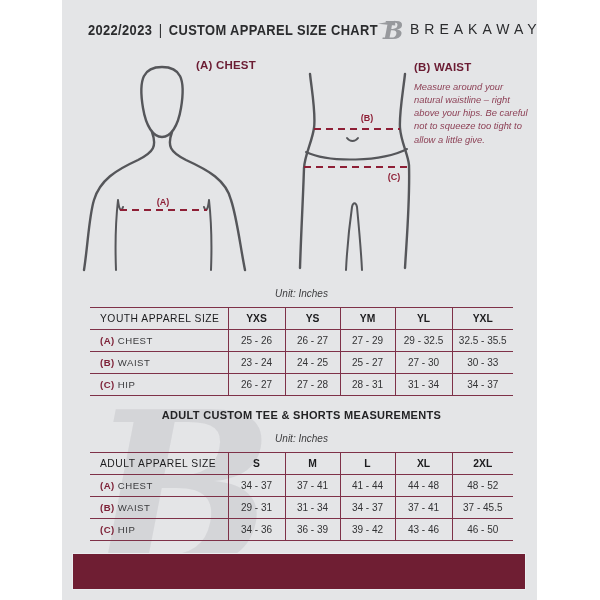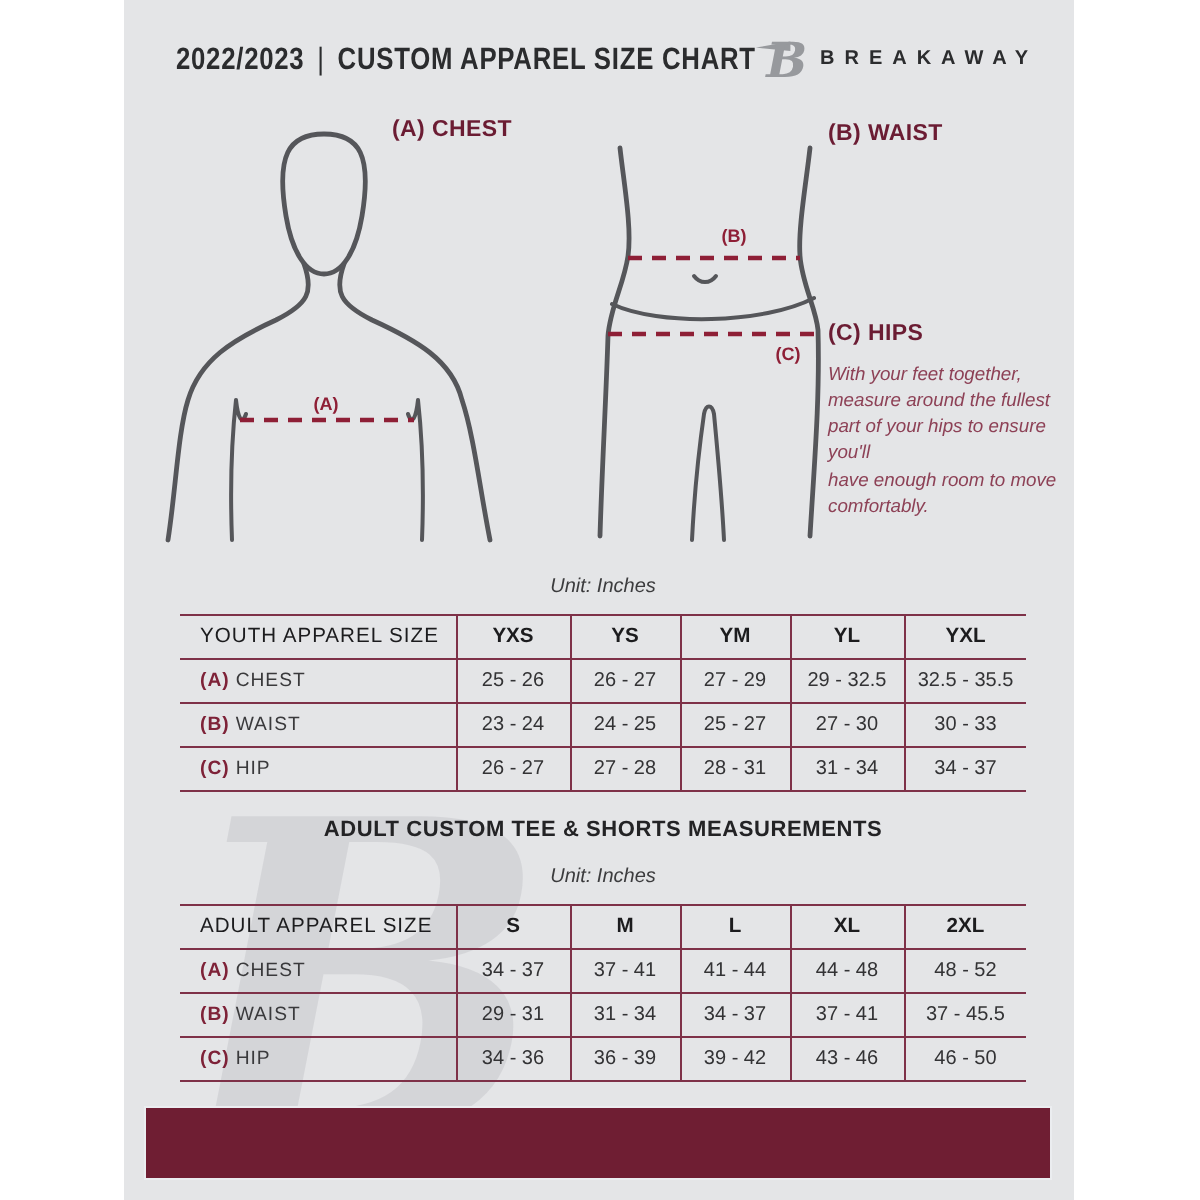--- a/index.html
+++ b/index.html
@@ -9,21 +9,21 @@
 
   
   .wm{position:absolute;left:28px;top:382px;font-size:218px;line-height:1;font-weight:bold;
       font-style:italic;font-family:"DejaVu Serif",serif;color:rgba(172,174,181,0.28);z-index:0;}
 
   
   .hdr-title{position:absolute;left:26px;top:21px;white-space:nowrap;font-size:14px;font-weight:bold;
              color:#2b2c2e;letter-spacing:.4px;transform:scale(.92,1.1);transform-origin:0 50%;z-index:2;}
   .pipe{margin:0 7px;font-weight:normal;}
   .brand{position:absolute;left:315px;top:14px;display:flex;align-items:center;gap:7px;z-index:2;}
-  .brandname{font-size:10px;font-weight:bold;letter-spacing:5px;color:#2b2c2e;}
+  .brandname{font-size:14px;font-weight:normal;letter-spacing:5px;color:#2b2c2e;}
 
   
   .fig{position:absolute;z-index:1;}
   #torso{left:18px;top:58px;}
   #lower{left:232px;top:70px;}
   .outline{fill:none;stroke:#55565a;stroke-width:2.4;stroke-linecap:round;}
   .thin{stroke-width:2;}
   .dash{fill:none;stroke:#8e1f36;stroke-width:2.2;stroke-dasharray:7 5;}
   .marker{font-size:9px;font-weight:bold;fill:#8e1f36;font-family:"Liberation Sans",sans-serif;}
 
@@ -94,25 +94,21 @@
       <line class="dash" x1="10" y1="97" x2="115" y2="97"></line>
       <text class="marker" x="73" y="51" text-anchor="middle">(B)</text>
       <text class="marker" x="100" y="110" text-anchor="middle">(C)</text>
     </svg>
 
     <div id="guide-chest" class="guide">
       <div class="g-head">(A) CHEST</div>
     </div>
     <div id="guide-waist" class="guide">
       <div class="g-head">(B) WAIST</div>
-    </div>
-    <div id="guide-hips" class="guide">
-      <div class="g-head">(C) HIPS</div>
-      <p class="g-body">With your feet together, measure around the fullest part of your hips to ensure you'll
-have enough room to move comfortably.</p>
+      <p class="g-body">Measure around your natural waistline – right above your hips. Be careful not to squeeze too tight to allow a little give.</p>
     </div>
 
     <div id="sec-youth" class="sec">
       <div class="sec-unit">Unit: Inches</div>
       <table class="sizes">
         <colgroup>
           <col style="width:138px">
             <col style="width:57px">
             <col style="width:55px">
           <col style="width:55px">

